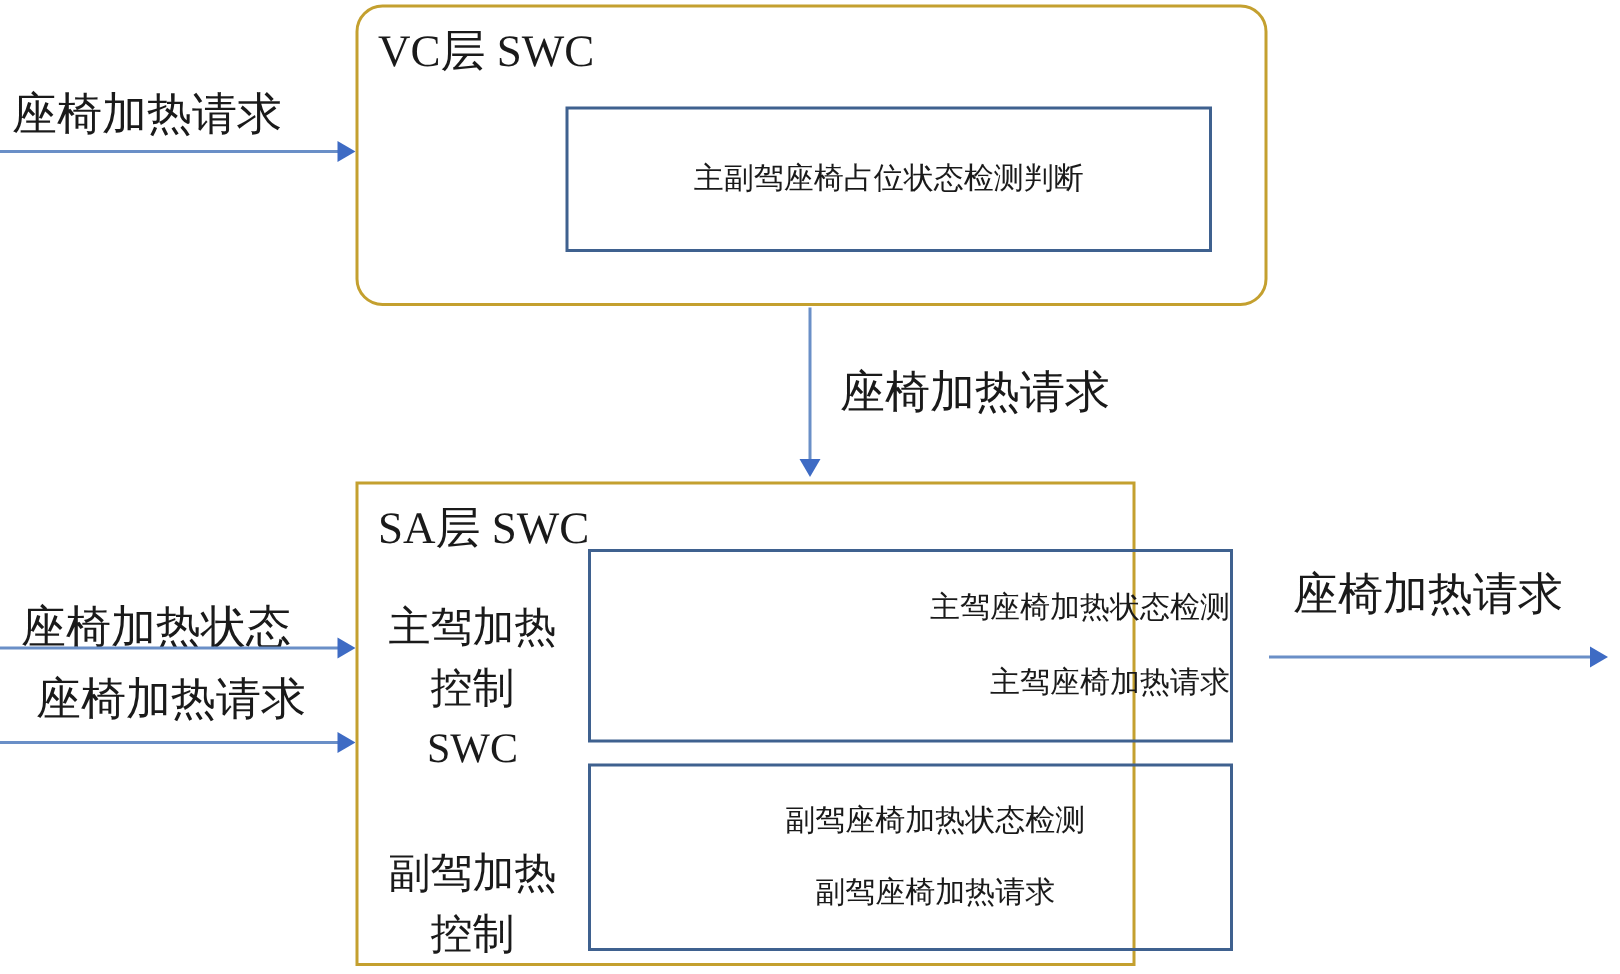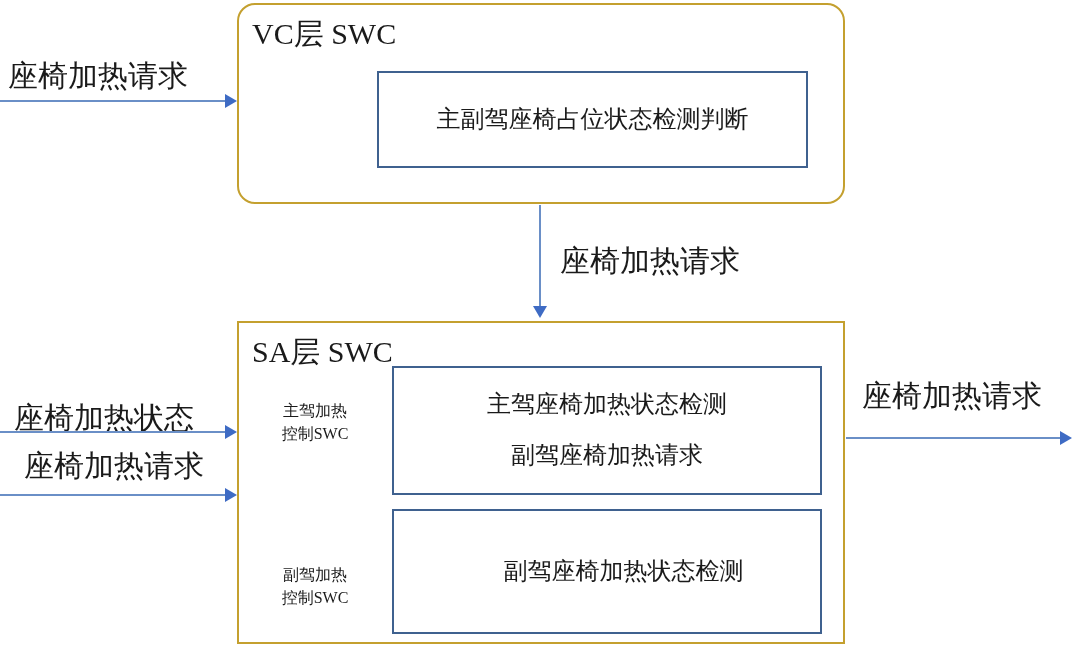--- a/index.html
+++ b/index.html
@@ -38,37 +38,37 @@
     white-space: nowrap;
   }
   .inner-box {
     position: absolute;
     border: 2px solid var(--inner-box-border);
     display: flex;
     flex-direction: column;
     justify-content: space-evenly;
     align-items: center;
     text-align: center;
-    font-size: 24px;
+    font-size: 20px;
     line-height: 1.15;
   }
   .inner-box span { white-space: nowrap; }
 
   #vc-box { left: 237px; top: 3px; width: 608px; height: 201px; border-radius: 18px; }
   #vc-inner { left: 138px; top: 66px; width: 431px; height: 97px; }
 
-  #sa-box { left: 237px; top: 321px; width: 608px; height: 323px; }
-  #sa-inner-driver    { left: 153px; top: 43px;  width: 430px; height: 129px; }
+  #sa-box { left: 237px; top: 321px; width: 520px; height: 323px; }
+  #sa-inner-driver    { left: 153px; top: 43px;  width: 430px; height: 129px; align-items: flex-end; }
   #sa-inner-passenger { left: 153px; top: 186px; width: 430px; height: 125px; padding-left: 33px; }
 
   .side-label {
     position: absolute;
     width: 112px;
     text-align: center;
-    font-size: 16px;
+    font-size: 28px;
     line-height: 1.45;
   }
   #side-label-driver    { left: 20px; top: 76px; }
   #side-label-passenger { left: 20px; top: 240px; text-align: center; }
 
   
   .flow-label {
     position: absolute;
     font-size: 30px;
     white-space: nowrap;
@@ -147,30 +147,31 @@
   <div class="outer-box" id="sa-box">
     <div class="box-title">SA层 SWC</div>
 
     <div class="side-label" id="side-label-driver">
       <div>主驾加热</div>
       <div>控制SWC</div>
     </div>
 
     <div class="inner-box" id="sa-inner-driver">
       <span>主驾座椅加热状态检测</span>
-      <span>副驾座椅加热请求</span>
+      <span>主驾座椅加热请求</span>
     </div>
 
     <div class="side-label" id="side-label-passenger">
       <div>副驾加热</div>
       <div>控制SWC</div>
     </div>
 
     <div class="inner-box" id="sa-inner-passenger">
       <span>副驾座椅加热状态检测</span>
+      <span>副驾座椅加热请求</span>
     </div>
   </div>
 
   <div class="flow-label" id="label-request-out">座椅加热请求</div>
   <div class="arrow-h" id="arrow-request-out">
     <i class="line"></i>
     <i class="head"></i>
   </div>
 
 </div>

